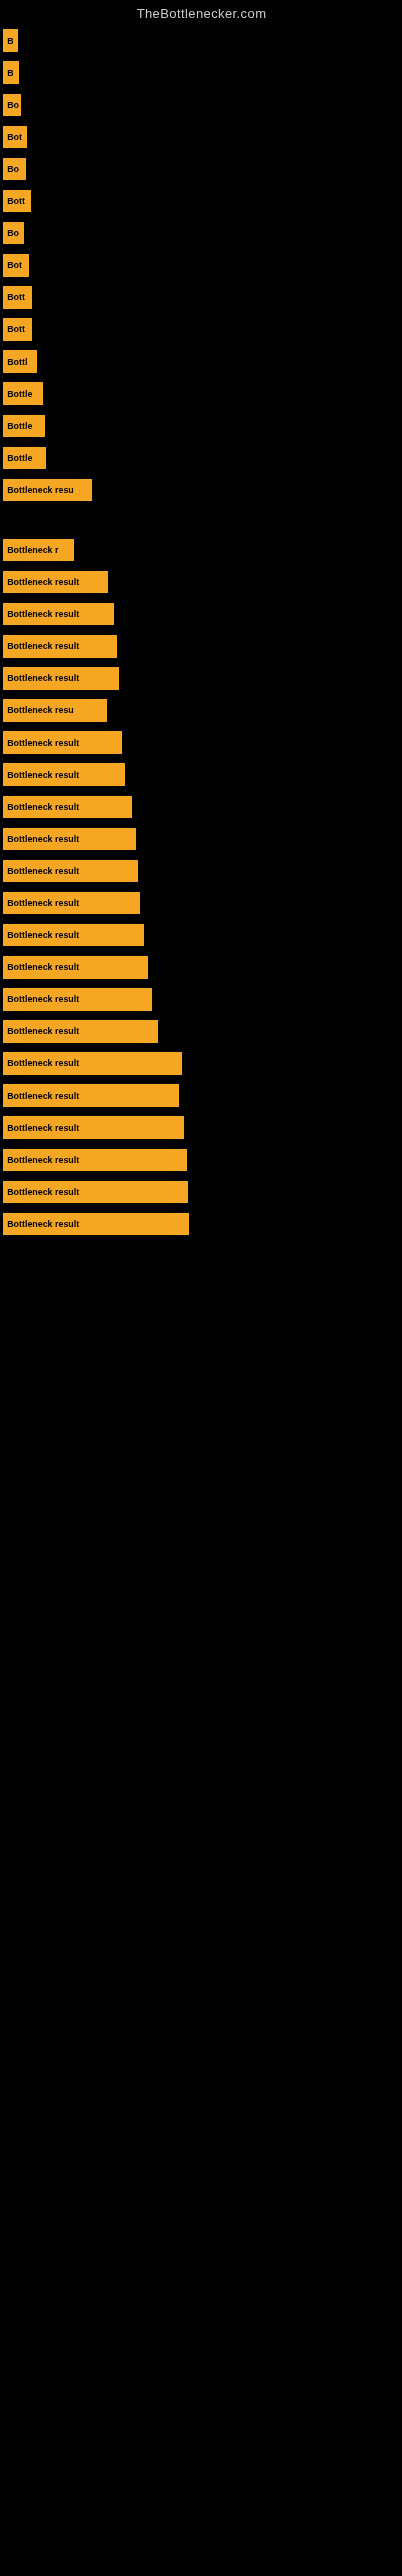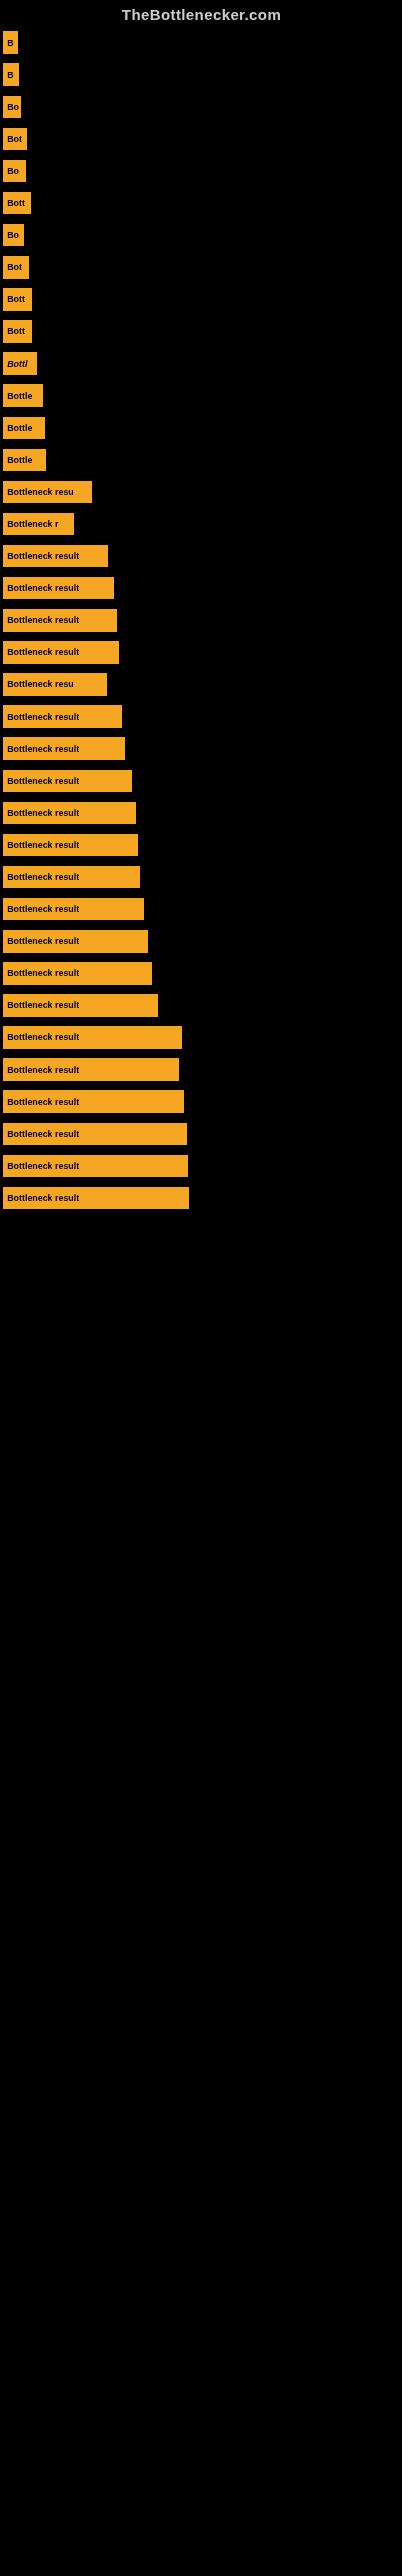--- a/index.html
+++ b/index.html
@@ -9,25 +9,24 @@
     }
     body {
       background-color: #000000;
       width: 403px;
       min-height: 2576px;
       font-family: Arial, sans-serif;
       position: relative;
     }
     .site-title {
       color: #cccccc;
-      font-size: 15px;
+      font-size: 13px;
       text-align: center;
       padding: 6.4px 0 3.2px 0;
       letter-spacing: 0.4px;
-      font-weight: bold;
     }
     .bar-row {
       display: flex;
       align-items: center;
       margin-bottom: 0px;
       padding: 4.8px 3.2px;
     }
     .bar-label {
       background-color: #f5a623;
       color: #000000;
@@ -71,36 +70,36 @@
     <div class="bar-row">
       <span class="bar-label" style="width: 26px;">Bot</span>
     </div>
     <div class="bar-row">
       <span class="bar-label" style="width: 29px;">Bott</span>
     </div>
     <div class="bar-row">
       <span class="bar-label" style="width: 29px;">Bott</span>
     </div>
     <div class="bar-row">
-      <span class="bar-label" style="width: 34px; font-style: italic;">Bottl</span>
+      <span class="bar-label" style="width: 34px;">Bottl</span>
     </div>
     <div class="bar-row">
       <span class="bar-label" style="width: 40px;">Bottle</span>
     </div>
     <div class="bar-row">
       <span class="bar-label" style="width: 42px;">Bottle</span>
     </div>
     <div class="bar-row">
       <span class="bar-label" style="width: 43px;">Bottle</span>
     </div>
     <div class="bar-row">
       <span class="bar-label" style="width: 89px;">Bottleneck resu</span>
     </div>
     <div class="bar-row">
-      <span class="bar-label" style="width: 71px;">Bottleneck r</span>
+      <span class="bar-label" style="width: 71px; margin-top: 28px;">Bottleneck r</span>
     </div>
     <div class="bar-row">
       <span class="bar-label" style="width: 105px;">Bottleneck result</span>
     </div>
     <div class="bar-row">
       <span class="bar-label" style="width: 111px;">Bottleneck result</span>
     </div>
     <div class="bar-row">
       <span class="bar-label" style="width: 114px;">Bottleneck result</span>
     </div>

